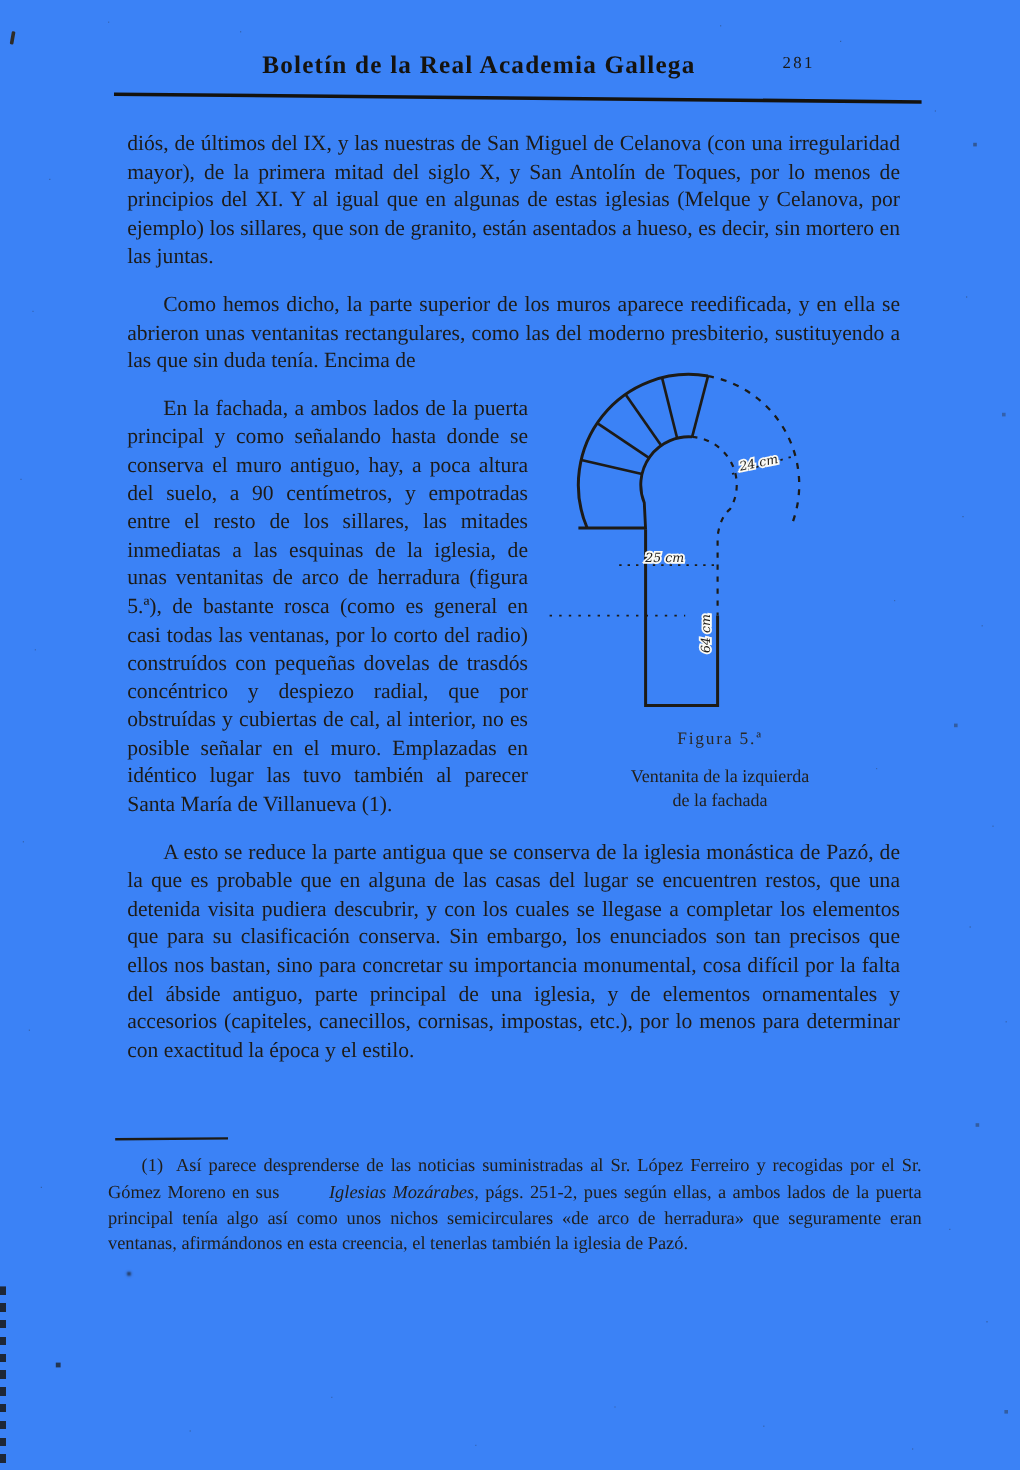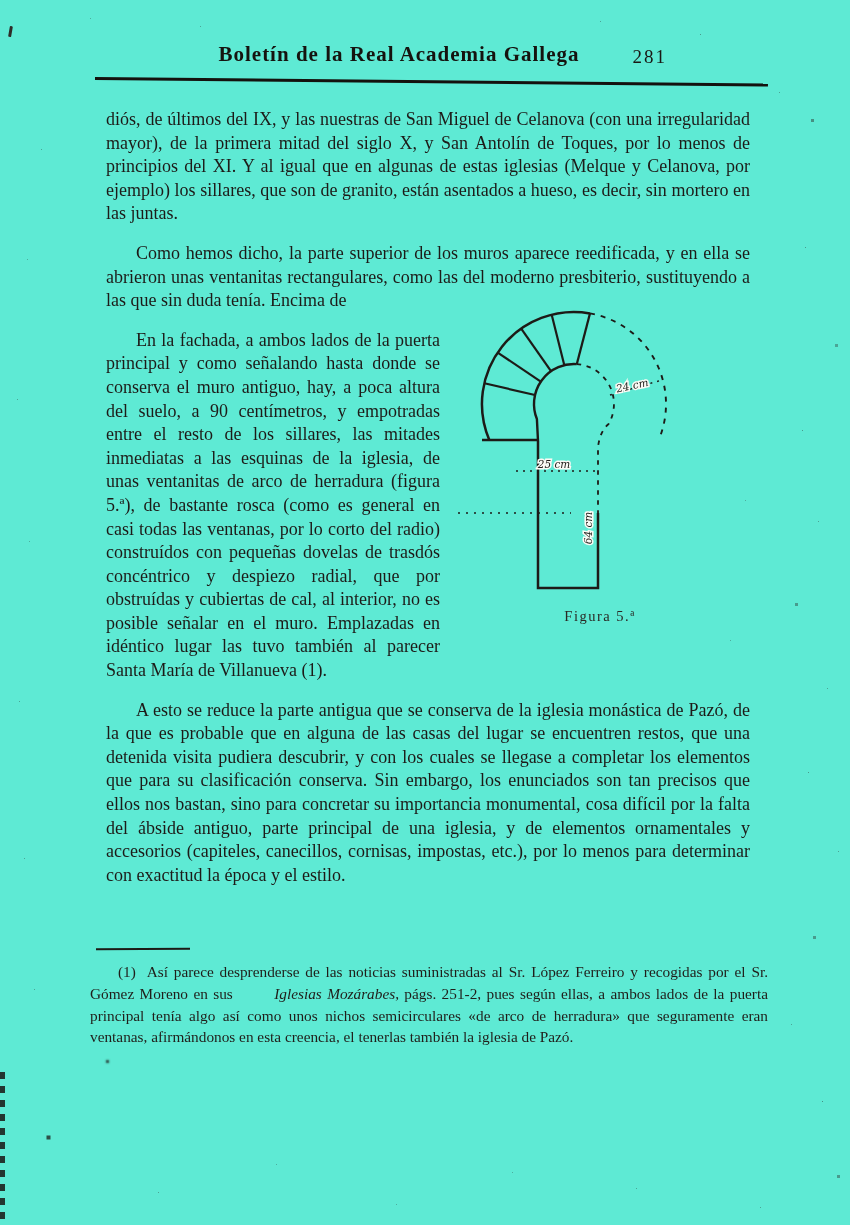--- a/index.html
+++ b/index.html
@@ -1,37 +1,37 @@
 <!DOCTYPE html>
 <html lang="es"><head>
 <meta charset="utf-8">
 <style>
   html,body{margin:0;padding:0;background:#e8e6e0;}
   .page{
     position:relative;
     width:850px;height:1225px;
-    background:#5eead4;
+    background:#3b82f6;
     overflow:hidden;
     color:#1d1b18;
     font-family:"Liberation Serif","DejaVu Serif",serif;
   }
   
   .header{
     position:absolute;top:42px;left:95px;width:672px;
     text-align:center;
   }
   .journal-title{
     display:inline-block;
     transform:translateX(-32px);
     font-size:21px;font-weight:700;letter-spacing:1px;
     color:#15130f;
   }
   .page-number{
-    position:absolute;right:100px;top:4px;
-    font-size:19px;letter-spacing:2px;color:#1a1814;
+    position:absolute;right:88px;top:4px;
+    font-size:14px;letter-spacing:2px;color:#1a1814;
   }
   .header-rule{
     position:absolute;top:77px;left:95px;width:673px;height:2.6px;
     background:#14120e;
     transform:rotate(0.55deg);transform-origin:left center;
   }
   
   .content{
     position:absolute;top:92px;left:90px;width:676px;
     font-size:18px;line-height:23.6px;
@@ -181,20 +181,24 @@
 
             <path d="M 160 104 L 212 89" stroke-width="1.5" stroke-dasharray="2 5"></path>
 
             <path d="M 8 222 L 121 222" stroke-width="1.4" stroke-dasharray="2 6"></path>
           </g>
           <text class="measure-label" x="104" y="177" text-anchor="middle">25 cm</text>
           <text class="measure-label" text-anchor="middle" transform="translate(183,98) rotate(-12)">24 cm</text>
           <text class="measure-label" text-anchor="middle" transform="translate(142,237) rotate(-90)">64 cm</text>
         </svg>
         <span class="figure-caption">Figura 5.ª</span>
+        <span class="figure-subcaption">
+          <span>Ventanita de la izquierda</span><br>
+          <span>de la fachada</span>
+        </span>
       </span>
     </p>
 
     <p class="indent">En la fachada, a ambos lados de la puerta principal y como señalando hasta donde se conserva el muro antiguo, hay, a poca altura del suelo, a 90 centímetros, y empotradas entre el resto de los sillares, las mitades inmediatas a las esquinas de la iglesia, de unas ventanitas de arco de herradura (figura 5.ª), de bastante rosca (como es general en casi todas las ventanas, por lo corto del radio) construídos con pequeñas dovelas de trasdós concéntrico y despiezo radial, que por obstruídas y cubiertas de cal, al interior, no es posible señalar en el muro. Emplazadas en idéntico lugar las tuvo también al parecer Santa María de Villanueva (1).</p>
 
     <p class="indent">A esto se reduce la parte antigua que se conserva de la iglesia monástica de Pazó, de la que es probable que en alguna de las casas del lugar se encuentren restos, que una detenida visita pudiera descubrir, y con los cuales se llegase a completar los elementos que para su clasificación conserva. Sin embargo, los enunciados son tan precisos que ellos nos bastan, sino para concretar su importancia monumental, cosa difícil por la falta del ábside antiguo, parte principal de una iglesia, y de elementos ornamentales y accesorios (capiteles, canecillos, cornisas, impostas, etc.), por lo menos para determinar con exactitud la época y el estilo.</p>
   </div>
 
   <div class="footnote-block">
     <div class="footnote-rule"></div>

